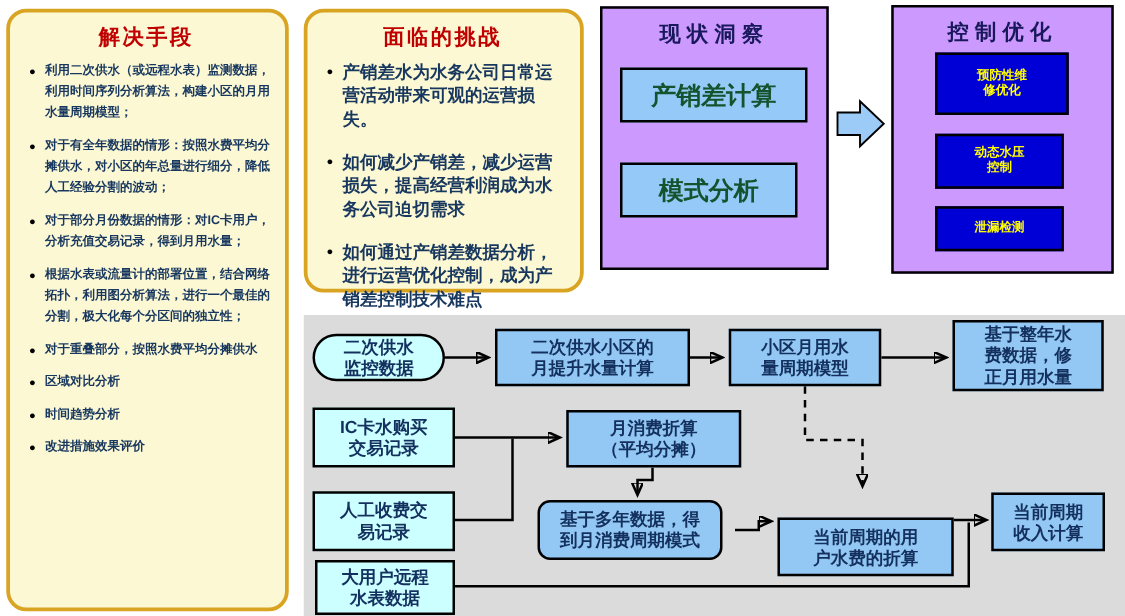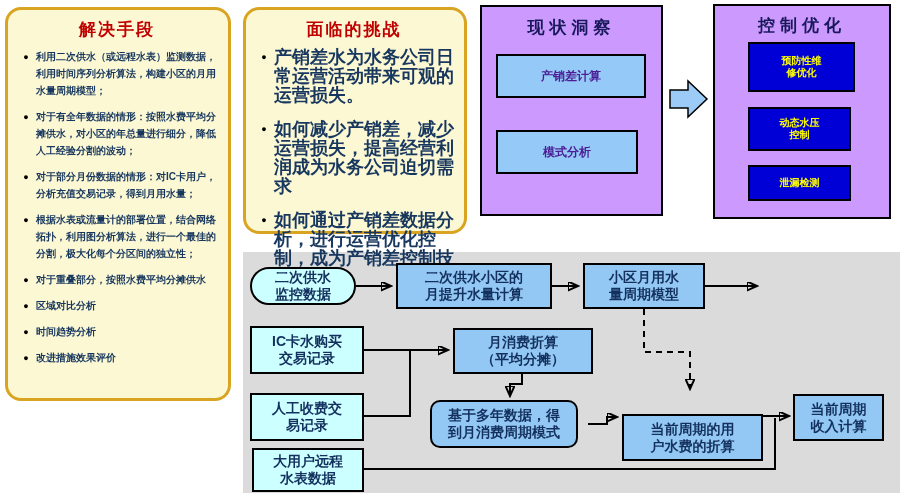--- a/index.html
+++ b/index.html
@@ -11,32 +11,32 @@
   .ypanel{position:absolute;box-sizing:border-box;background:#FCF8D4;
           border:3px solid #D9A422;border-radius:16px;padding:5px 10px 4px 8px;z-index:10;}
   .ypanel .ptitle{text-align:center;color:#C00000;font-weight:bold;font-size:17px;
                   letter-spacing:2px;margin:3px 0 7px 0;}
   .blist{margin:0;padding:0;list-style:none;}
   .bitem{display:flex;align-items:flex-start;}
   .bdot{flex:0 0 20px;text-align:center;font-size:9px;color:#000;padding-top:4px;}
   .btext{color:#17375E;font-weight:bold;}
   .sol .btext{font-size:10px;line-height:17px;}
   .sol .bitem{margin-bottom:9px;}
-  .chal .btext{font-size:18px;line-height:19px;}
+  .chal .btext{font-size:14px;line-height:19px;}
   .chal .bitem{margin-bottom:15px;}
 
   
   .ppanel{position:absolute;box-sizing:border-box;background:#CC99FF;
           border:2px solid #000;z-index:10;}
   .ppanel .ptitle{text-align:center;color:#18185A;font-weight:bold;font-size:17px;
                   letter-spacing:5px;margin-top:9px;}
   .innerbox{position:absolute;box-sizing:border-box;border:2px solid #000;
             display:flex;align-items:center;justify-content:center;text-align:center;
             font-weight:bold;white-space:pre-line;}
-  .lblue{background:#94C9F8;color:#4c1d95;font-size:12px;}
+  .lblue{background:#94C9F8;color:#14532d;font-size:20px;}
   .dblue{background:#0000D6;color:#FFFF00;font-size:10px;line-height:1.25;}
 
   
   .grayarea{position:absolute;left:243px;top:252px;width:657px;height:241px;
             background:#DBDBDB;z-index:1;}
 
   
   .node{position:absolute;box-sizing:border-box;border:2px solid #000;
         display:flex;align-items:center;justify-content:center;text-align:center;
         font-weight:bold;font-size:14px;line-height:17px;color:#13305E;
@@ -68,21 +68,21 @@
     <path d="M705,286 H756" marker-end="url(#arw)"></path>
     <path d="M364,350 H447" marker-end="url(#arw)"></path>
     <path d="M364,416 H410 V351"></path>
     <path d="M522,374 V384 H510 V395" marker-end="url(#arw)"></path>
     <path d="M588,424 H607 V417 H616" marker-end="url(#arw)"></path>
     <path class="dashed" d="M644,309 V352 H690 V388" marker-end="url(#arw)"></path>
     <path d="M763,416 H788" marker-end="url(#arw)"></path>
     <path d="M364,469 H775 V418"></path>
   </svg>
 
-  <div class="ypanel sol" style="left:5px;top:7px;width:226px;height:394px;">
+  <div class="ypanel sol" style="left:5px;top:7px;width:226px;height:482px;">
     <div class="ptitle">解决手段</div>
     <ul class="blist">
       <li class="bitem">
           <span class="bdot">●</span>
           <span class="btext">利用二次供水（或远程水表）监测数据，利用时间序列分析算法，构建小区的月用水量周期模型；</span>
         </li>
       <li class="bitem">
           <span class="bdot">●</span>
           <span class="btext">对于有全年数据的情形：按照水费平均分摊供水，对小区的年总量进行细分，降低人工经验分割的波动；</span>
         </li>
@@ -145,20 +145,23 @@
 控制</div>
     <div class="innerbox dblue" style="left:33px;top:159px;width:103px;height:36px;">泄漏检测</div>
   </div>
 
   <div class="node cyan" style="left:250px;top:267px;width:106px;height:38px;border-radius:19px;">二次供水
 监控数据</div>
   <div class="node blue" style="left:396px;top:263px;width:156px;height:46px;">二次供水小区的
 月提升水量计算</div>
   <div class="node blue" style="left:583px;top:263px;width:122px;height:46px;">小区月用水
 量周期模型</div>
+  <div class="node blue" style="left:762px;top:256px;width:121px;height:57px;">基于整年水
+费数据，修
+正月用水量</div>
   <div class="node cyan" style="left:250px;top:326px;width:114px;height:48px;">IC卡水购买
 交易记录</div>
   <div class="node blue" style="left:453px;top:328px;width:140px;height:46px;">月消费折算
 （平均分摊）</div>
   <div class="node cyan" style="left:250px;top:393px;width:114px;height:48px;">人工收费交
 易记录</div>
   <div class="node blue" style="left:430px;top:400px;width:148px;height:48px;border-radius:10px;">基于多年数据，得
 到月消费周期模式</div>
   <div class="node blue" style="left:622px;top:394px;width:141px;height:47px;margin-top:20px;">当前周期的用
 户水费的折算</div>

